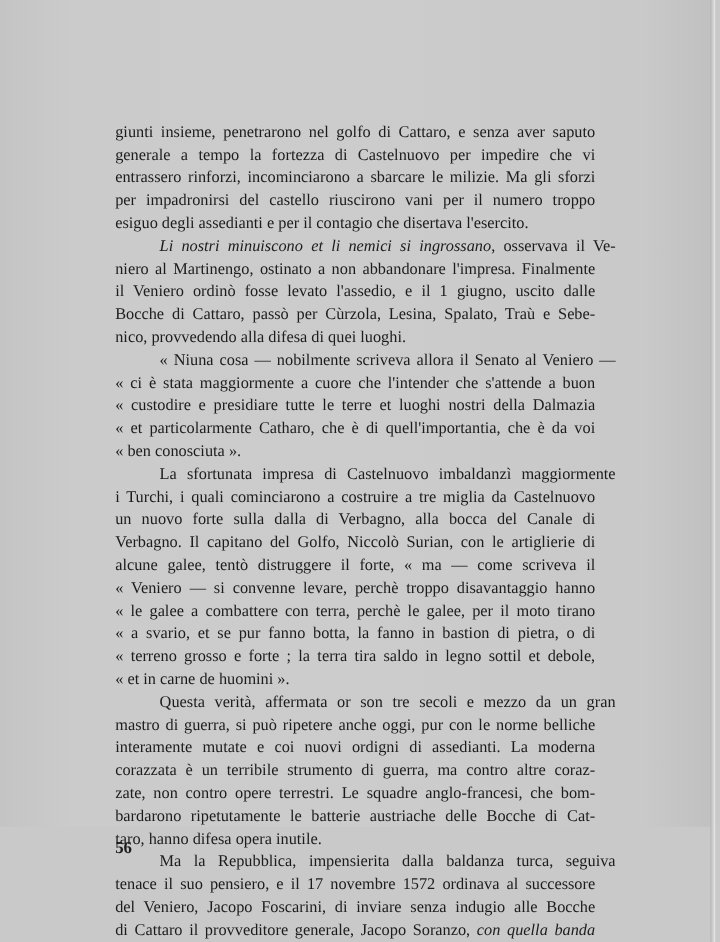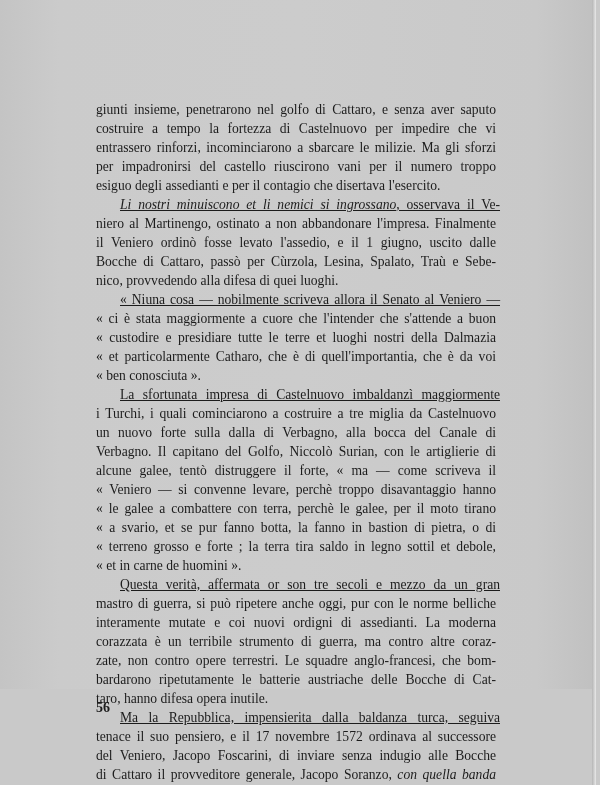--- a/index.html
+++ b/index.html
@@ -22,36 +22,36 @@
     color: #1c1c1c;
     font-size: 13.6px;
   }
   .line {
     position: absolute; left: 0; width: 400px; height: 19px;
     white-space: nowrap;
     text-align: justify; text-align-last: justify;
     line-height: 19px;
   }
   .line.last { text-align-last: left; }
-  .line.indent { left: 24px; width: 380px; text-decoration: underline; }
+  .line.indent { left: 37px; width: 380px; }
   em { font-style: italic; }
   .page-number {
     position: absolute; left: 96px; top: 675px;
     font-size: 14px; font-weight: bold; color: #1c1c1c;
   }
 </style>
 </head>
 <body>
 
 <div class="page">
   <div class="edge"></div>
 
   <div class="text-block">
     <div class="line" style="top:0px">giunti insieme, penetrarono nel golfo di Cattaro, e senza aver saputo</div>
-    <div class="line" style="top:19px">costruire a tempo la fortezza di Castelnuovo per impedire che vi</div>
+    <div class="line" style="top:19px">generale a tempo la fortezza di Castelnuovo per impedire che vi</div>
     <div class="line" style="top:38px">entrassero rinforzi, incominciarono a sbarcare le milizie. Ma gli sforzi</div>
     <div class="line" style="top:57px">per impadronirsi del castello riuscirono vani per il numero troppo</div>
     <div class="line last" style="top:76px">esiguo degli assedianti e per il contagio che disertava l'esercito.</div>
 
     <div class="line indent" style="top:95px"><em>Li nostri minuiscono et li nemici si ingrossano</em><span>, osservava il Ve-</span></div>
     <div class="line" style="top:114px">niero al Martinengo, ostinato a non abbandonare l'impresa. Finalmente</div>
     <div class="line" style="top:133px">il Veniero ordinò fosse levato l'assedio, e il 1 giugno, uscito dalle</div>
     <div class="line" style="top:152px">Bocche di Cattaro, passò per Cùrzola, Lesina, Spalato, Traù e Sebe-</div>
     <div class="line last" style="top:171px">nico, provvedendo alla difesa di quei luoghi.</div>
 

